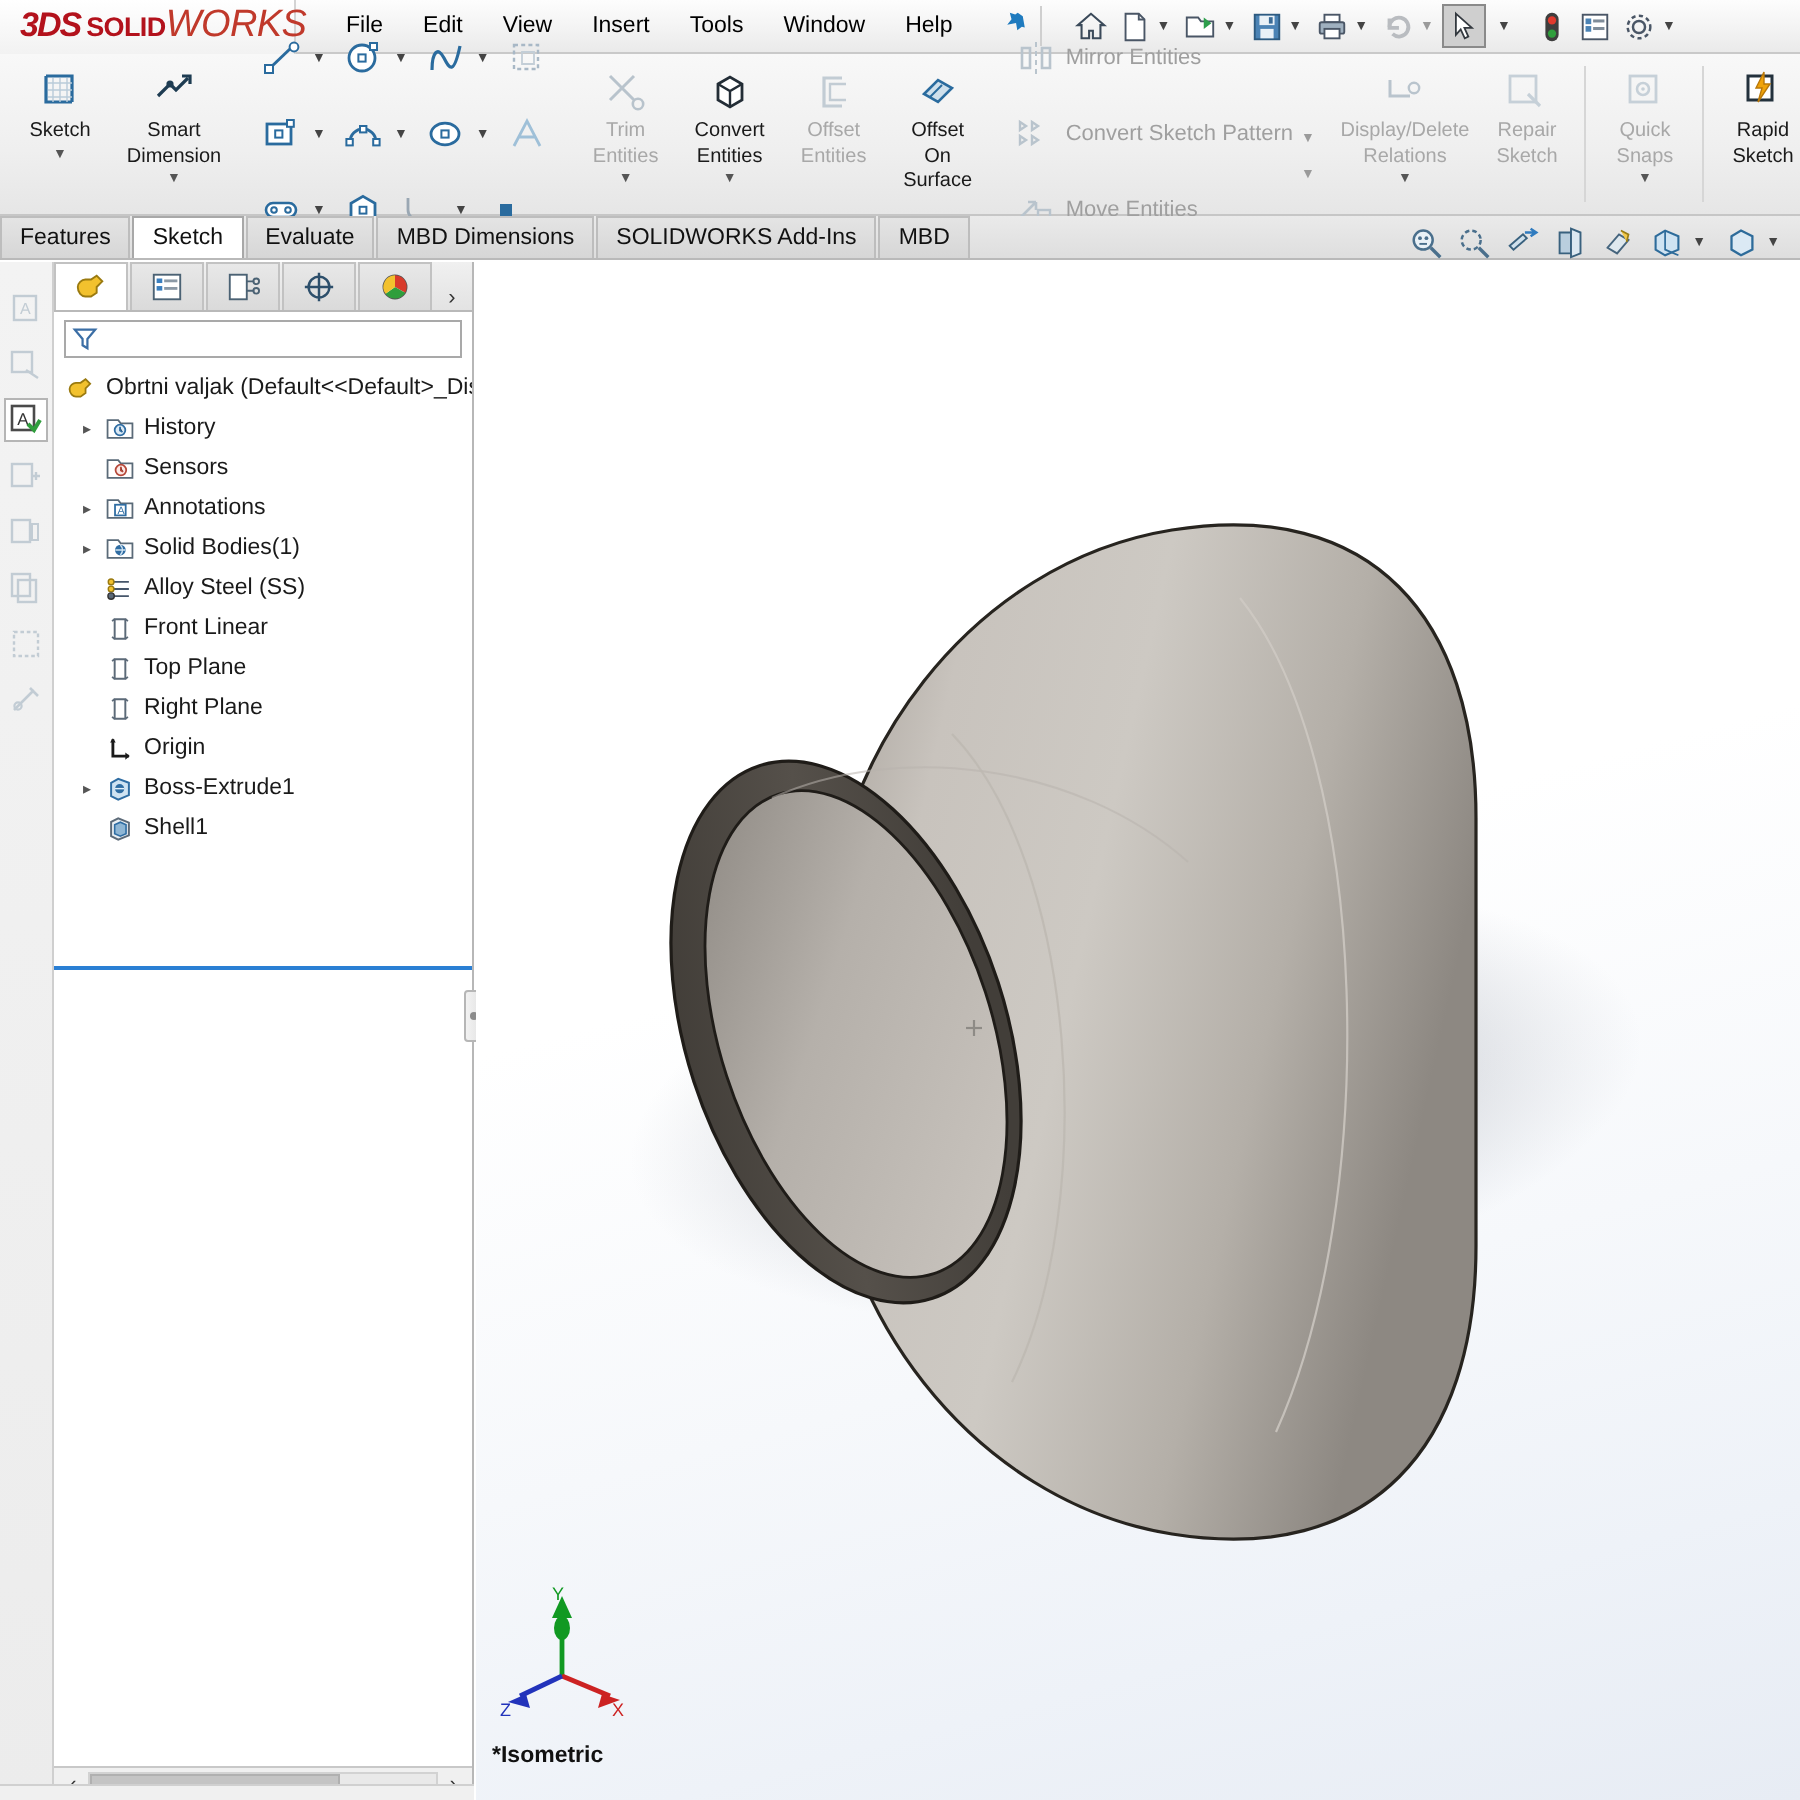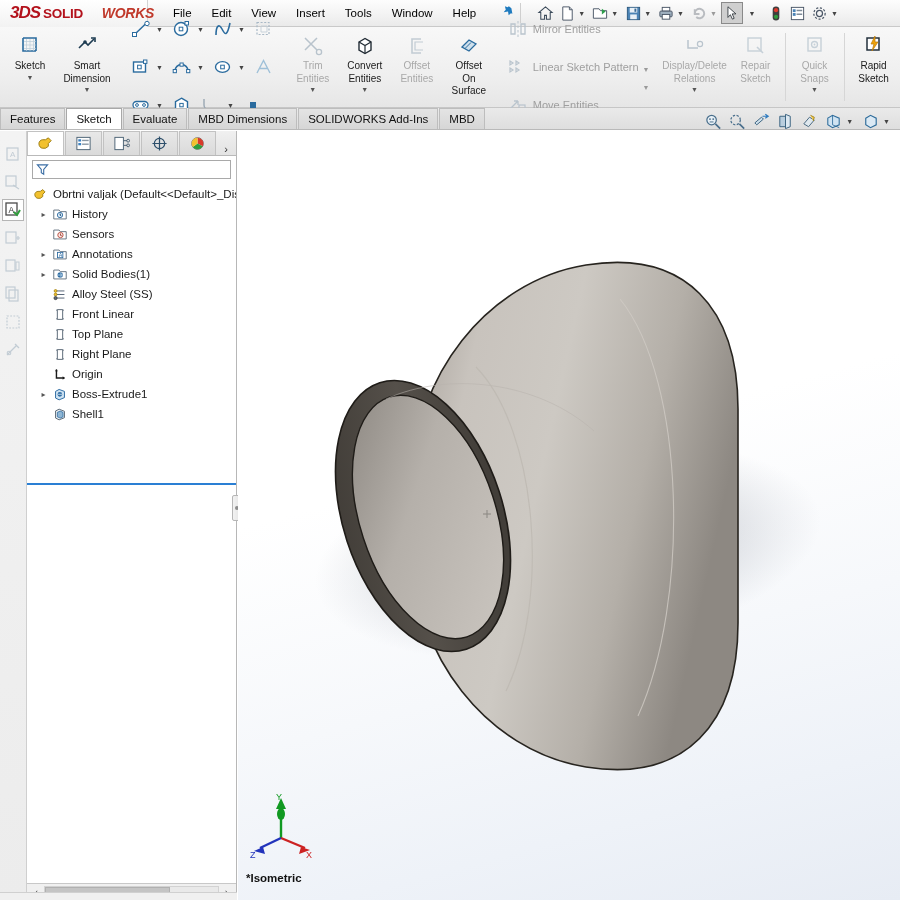--- a/index.html
+++ b/index.html
@@ -18,21 +18,21 @@
     border-bottom: 1px solid #c9c9c9;
     display: flex; align-items: center;
   }
   .logo-box {
     width: 148px; height: 27px; display: flex; align-items: center;
     padding-left: 10px; background: linear-gradient(180deg,#ffffff,#f2f2f2);
     border-right: 1px solid #d4d4d4;
   }
   .logo-3ds { color: #b3121c; font-size: 17px; font-weight: bold; font-style: italic; letter-spacing: -1px; }
   .logo-solid { color: #b3121c; font-size: 13.5px; font-weight: bold; letter-spacing: -0.3px; margin-left: 3px;}
-  .logo-works { color: #c0392b; font-size: 14px; font-style: italic; font-weight: 700; letter-spacing: -0.3px; padding-left: 19px;}
+  .logo-works { color: #c0392b; font-size: 19px; font-style: italic; font-weight: 400; letter-spacing: -0.3px;}
   .menu-items { display: flex; align-items: center; margin-left: 15px; }
   .menu-item {
     font-size: 11.5px; color: #000; padding: 4px 10px; cursor: default; white-space: nowrap;
   }
   .pin-icon { margin-left: 14px; color: #1f7bbf; font-size: 14px; transform: rotate(35deg); }
   .tb-div { width: 1px; height: 20px; background: #cfcfcf; margin: 0 7px; }
   .qtoolbar { display: flex; align-items: center; margin-left: 6px; }
   .qbtn {
     width: 22px; height: 22px; display: flex; align-items: center; justify-content: center;
     cursor: default; border: 1px solid transparent;
@@ -474,21 +474,21 @@
       </div>
       <div class="rrow">
         <div class="ritem">
           <span class="ig">
               <svg width="22" height="18" viewBox="0 0 22 18">
                 <g fill="none" stroke="#b9c4cd" stroke-width="1.2">
                   <path d="M3 3l3 2-3 2zM9 3l3 2-3 2zM3 10l3 2-3 2zM9 10l3 2-3 2z"></path>
                 </g>
               </svg>
             </span>
-          <span class="it">Linear Sketch Pattern</span>
+          <span class="it">Convert Sketch Pattern</span>
         </div>
       </div>
       <div class="rrow">
         <div class="ritem">
           <span class="ig">
               <svg width="22" height="18" viewBox="0 0 22 18">
                 <path d="M3 13L11 5M11 5H7M11 5v4" fill="none" stroke="#b9c4cd" stroke-width="1.3"></path>
                 <rect x="12" y="9" width="6" height="6" fill="none" stroke="#b9c4cd" stroke-width="1.2"></rect>
               </svg>
             </span>

